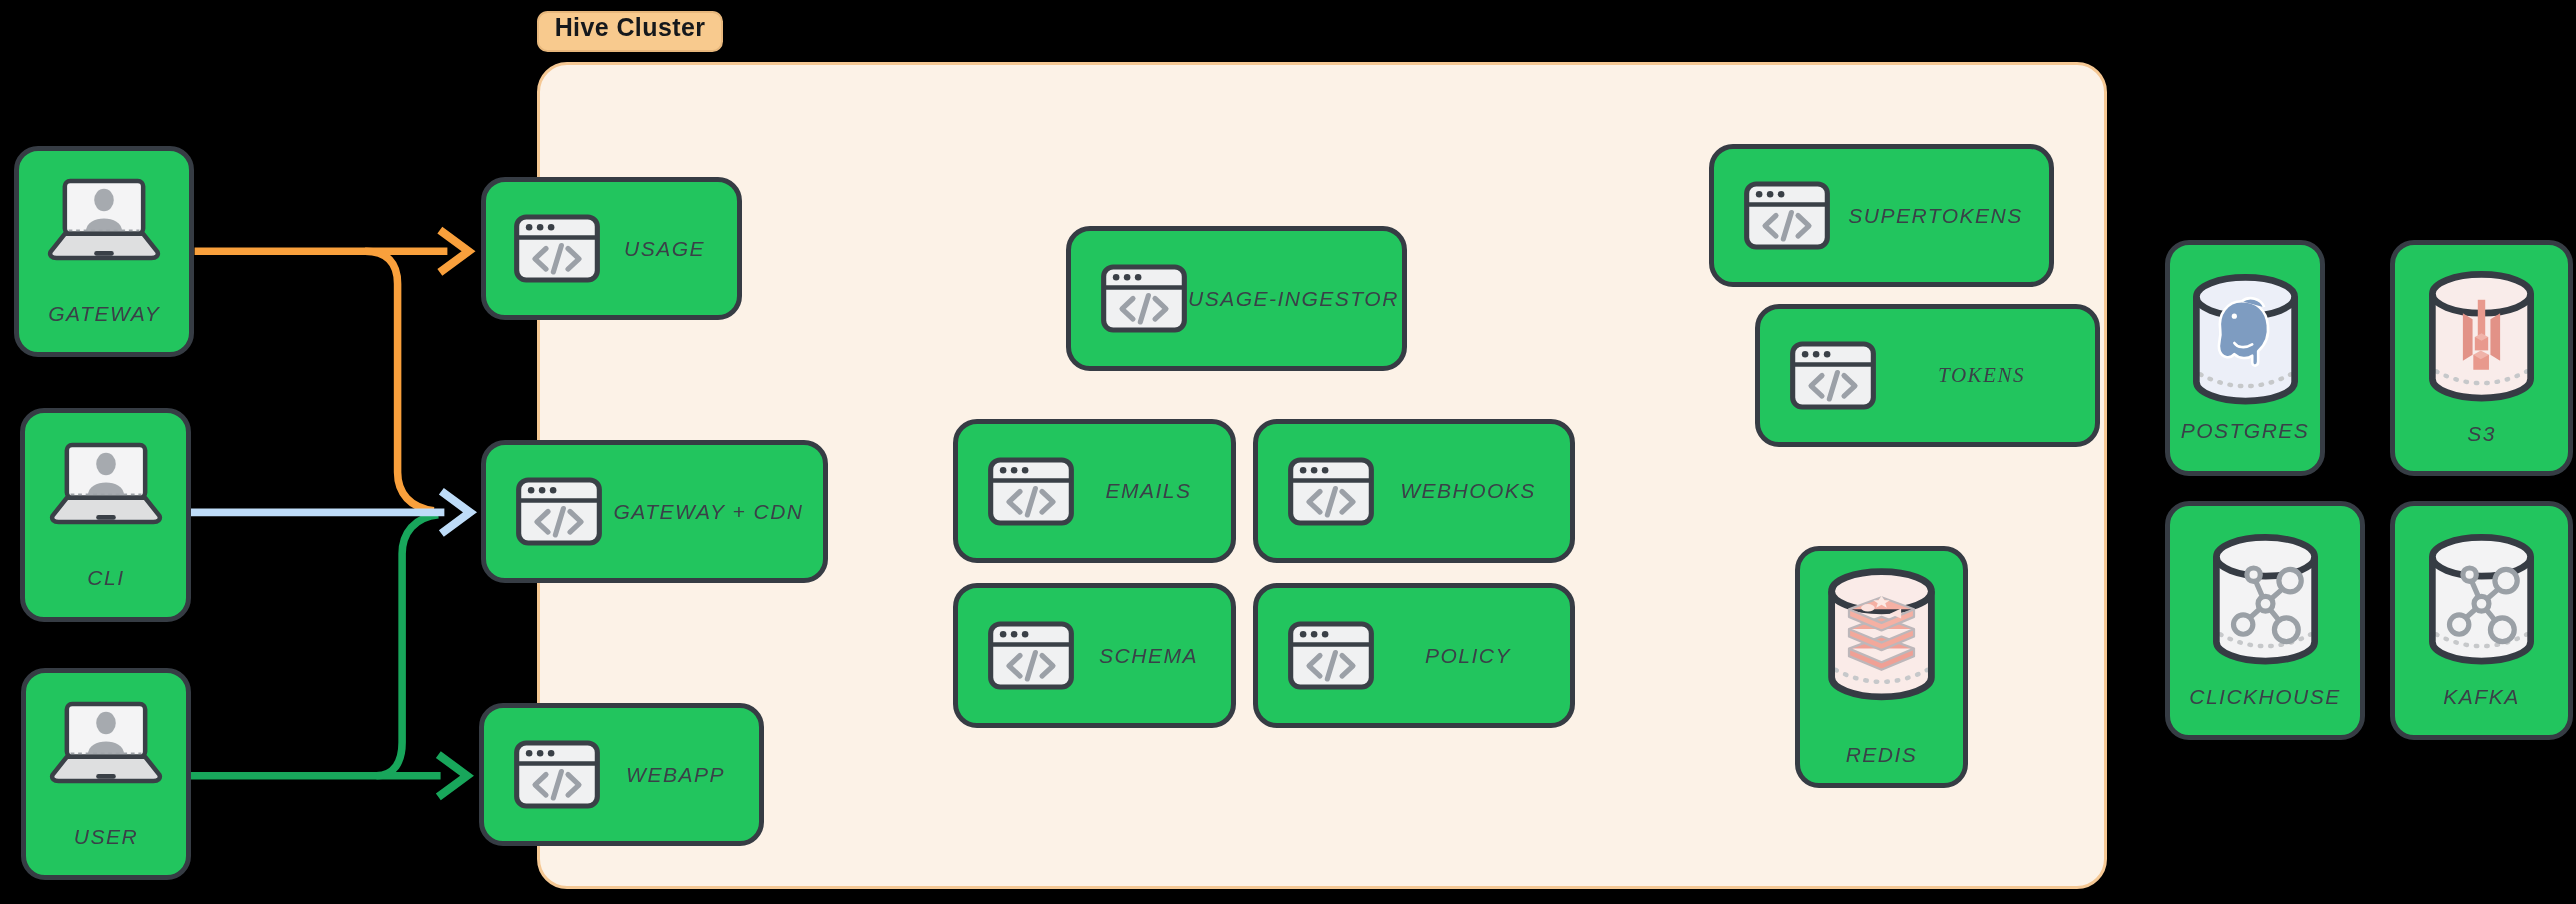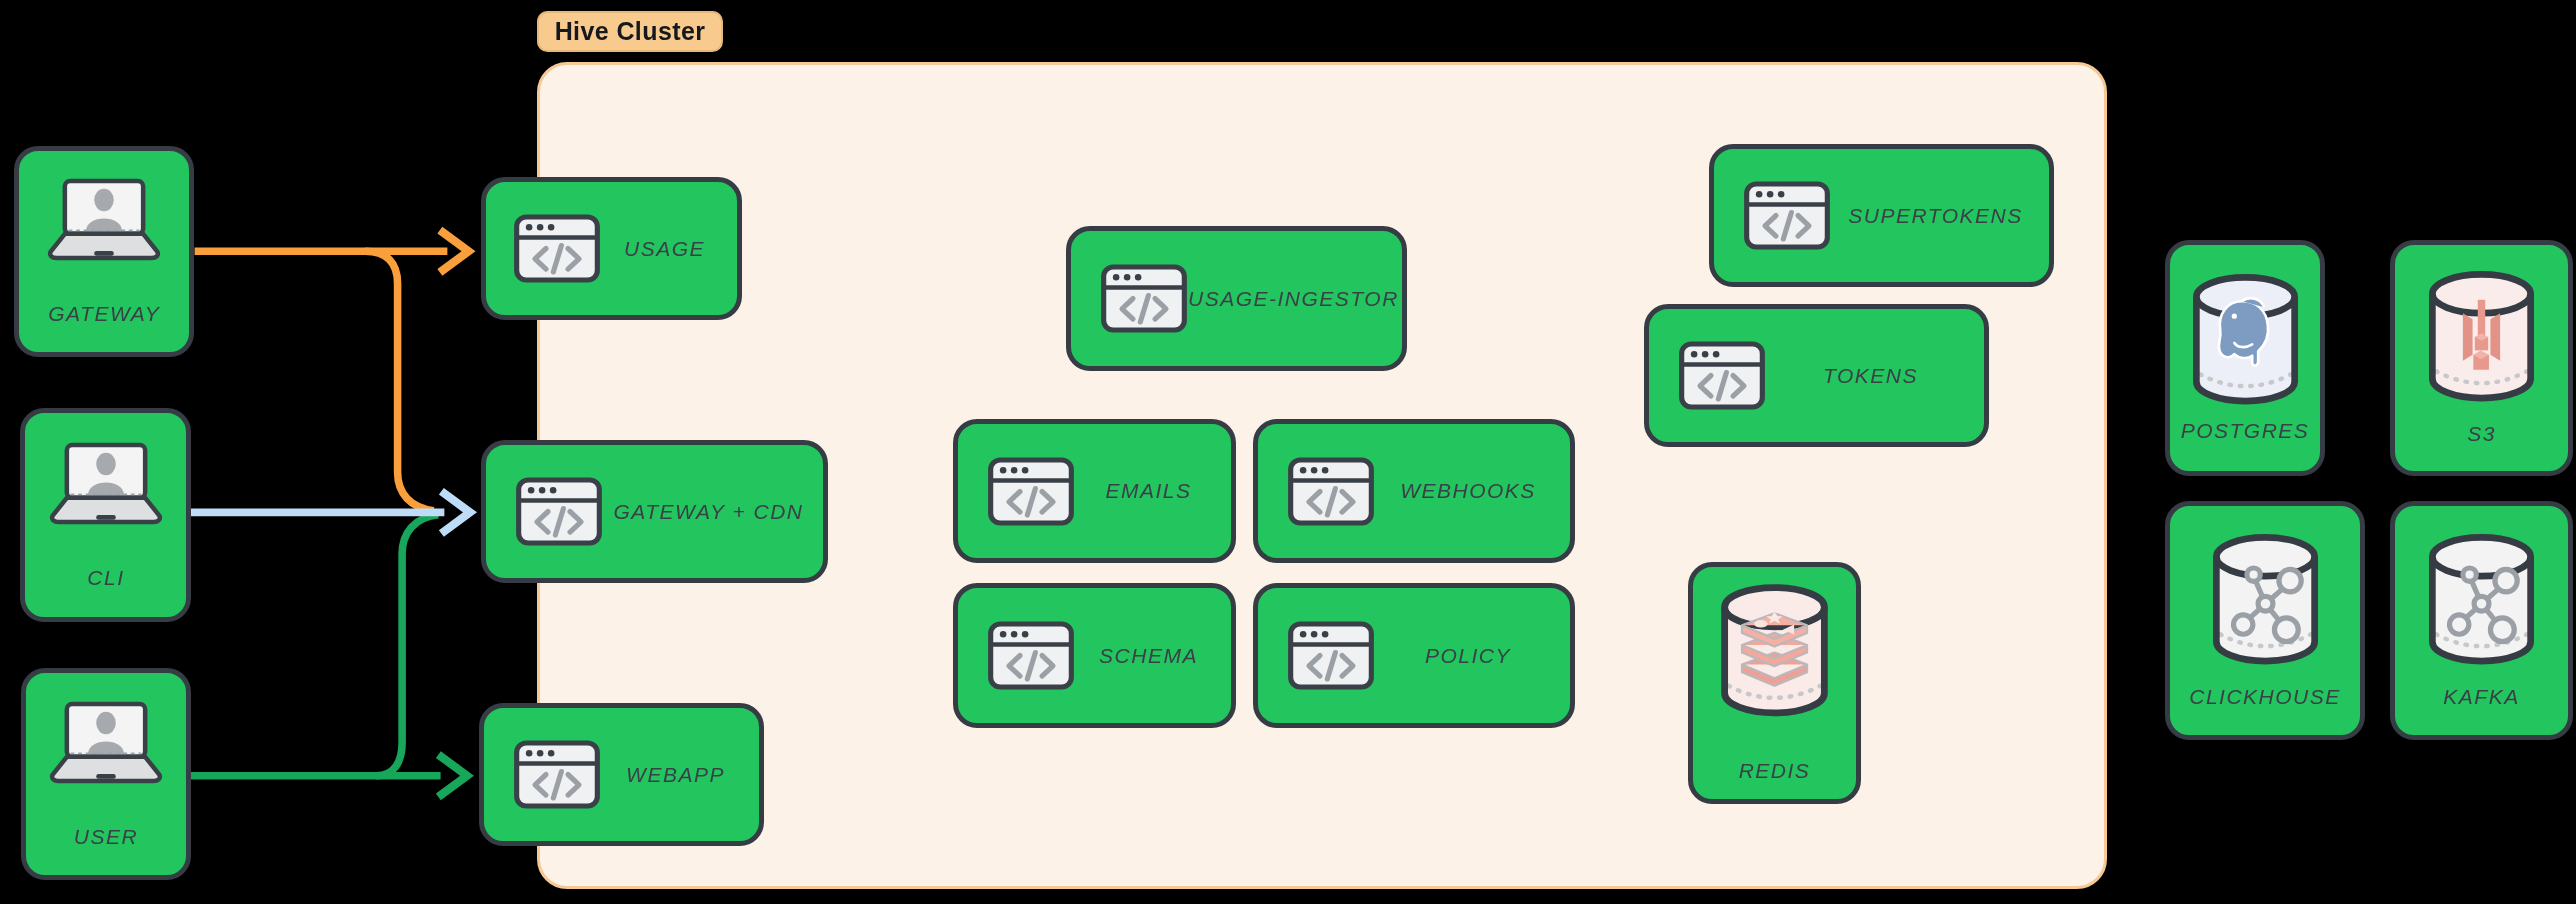--- a/index.html
+++ b/index.html
@@ -11,21 +11,21 @@
   }
   
   .cluster{
     position:absolute;left:537px;top:62px;width:1570px;height:827px;
     background:#FCF2E7;border:3px solid #F5C894;border-radius:30px;
     box-sizing:border-box;z-index:1;
   }
   .cluster-pill{
     position:absolute;left:537px;top:10.6px;width:186px;height:41px;
     background:#F8CA8E;border:2.3px solid #E7B77C;border-radius:10.6px;
-    box-sizing:border-box;display:flex;align-items:center;justify-content:center;
+    box-sizing:border-box;display:flex;justify-content:center;
     z-index:4;
   }
   .cluster-pill span{
     font-size:25px;font-weight:700;color:#15181C;letter-spacing:0.4px;
   }
   
   .node{
     position:absolute;background:#22c55e;border:5.3px solid #363C44;
     border-radius:24px;box-sizing:border-box;z-index:3;
   }
@@ -227,30 +227,30 @@
   <span class="label">POLICY</span>
 </div>
 <div class="node svc" style="left:1709px;top:144px;width:345px;height:143px;">
   <span class="icon">
     <svg width="88" height="71" viewBox="0 0 120 96">
         <use href="#win-icon"></use>
       </svg>
   </span>
   <span class="label">SUPERTOKENS</span>
 </div>
-<div class="node svc" style="left:1644px;top:304px;width:345px;height:143px;">
+<div class="node svc" style="left:1755px;top:304px;width:345px;height:143px;font-family:Liberation Serif, serif;">
   <span class="icon">
     <svg width="88" height="71" viewBox="0 0 120 96">
         <use href="#win-icon"></use>
       </svg>
   </span>
   <span class="label">TOKENS</span>
 </div>
 
-<div class="node col" style="left:1688px;top:546px;width:173px;height:242px;margin-top:16px;">
+<div class="node col" style="left:1795px;top:546px;width:173px;height:242px;">
   <span class="icon">
     <svg width="115" height="136" viewBox="0 0 150 180">
       <g fill="#FAEBE8">
           <use href="#cyl-shell"></use>
         </g>
       <use href="#redis-glyph"></use>
     </svg>
   </span>
   <span class="label">REDIS</span>
 </div>

